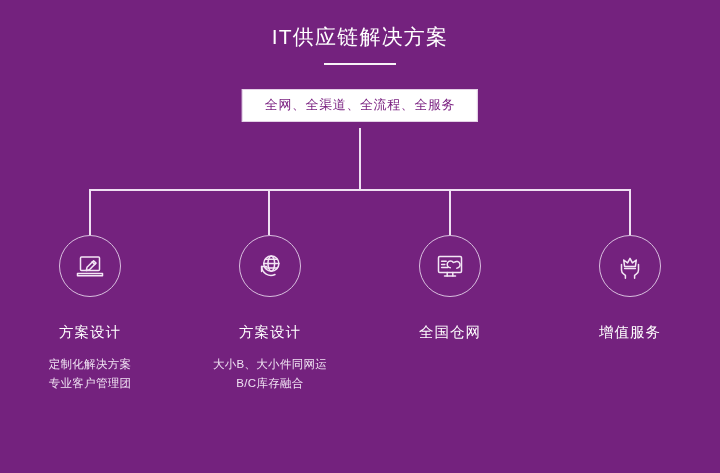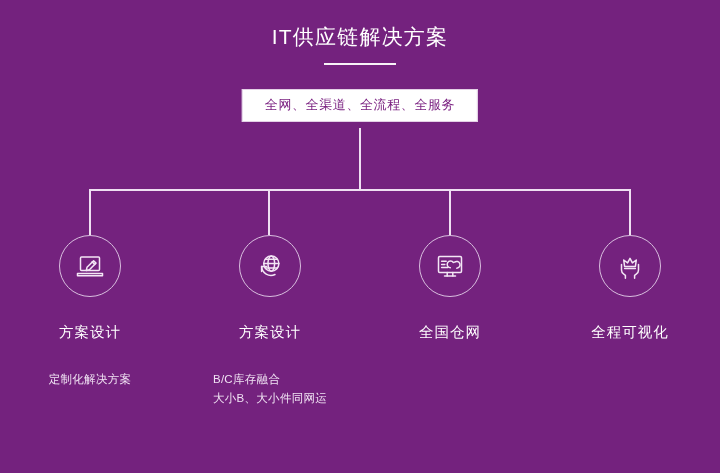--- a/index.html
+++ b/index.html
@@ -124,24 +124,25 @@
   .col-title {
     margin-top: 27px;
     color: #FFFFFF;
     font-size: 14.5px;
     letter-spacing: 1px;
     line-height: 1.2;
     text-align: center;
   }
 
   .col-desc {
-    margin-top: 29px;
+    margin-top: 14px;
     color: #F0E2F3;
     font-size: 11.5px;
     line-height: 19px;
+    text-align: center;
     letter-spacing: .3px;
     white-space: nowrap;
   }
   .col-desc .line { display: block; }
 </style>
 </head>
 <body>
 
 <div class="stage">
 
@@ -166,41 +167,42 @@
             <rect x="7.5" y="8" width="19" height="13.5" rx="1"></rect>
             <path d="M4.5 24.5 h25 v2.2 h-25 z"></path>
             <path d="M14 18.3 l6.6 -6.6 2.4 2.4 -6.6 6.6 -3.1 .7 z"></path>
             <path d="M19.2 12.9 l2.4 2.4"></path>
           </svg>
         </span>
       </div>
       <div class="col-title">方案设计</div>
       <div class="col-desc">
         <span class="line">定制化解决方案</span>
+        <span class="line">专业客户管理团</span>
       </div>
     </div>
 
     <div class="col">
       <div class="icon-circle">
         <span>
           <svg width="34" height="34" viewBox="0 0 34 34" fill="none" stroke="#F3E6F5" stroke-width="1.5" stroke-linecap="round" stroke-linejoin="round">
             <circle cx="18.3" cy="14.6" r="7.6"></circle>
             <ellipse cx="18.3" cy="14.6" rx="3.3" ry="7.6"></ellipse>
             <path d="M10.8 14.6 h15"></path>
             <path d="M12.3 10.2 h12"></path>
             <path d="M12.3 19 h12"></path>
             <path d="M8.6 17.6 a9.4 9.4 0 0 0 13.4 7.9"></path>
             <path d="M8.6 22.6 l0 -5 5 0"></path>
           </svg>
         </span>
       </div>
       <div class="col-title">方案设计</div>
       <div class="col-desc">
+        <span class="line">大小B、大小件同网运</span>
         <span class="line">B/C库存融合</span>
-        <span class="line">大小B、大小件同网运</span>
       </div>
     </div>
 
     <div class="col">
       <div class="icon-circle">
         <span>
           <svg width="34" height="34" viewBox="0 0 34 34" fill="none" stroke="#F3E6F5" stroke-width="1.5" stroke-linecap="round" stroke-linejoin="round">
             <rect x="5.5" y="7.5" width="23" height="16" rx="1.2"></rect>
             <path d="M14.2 23.5 v3.4"></path>
             <path d="M19.8 23.5 v3.4"></path>
@@ -222,17 +224,17 @@
       <div class="icon-circle">
         <span>
           <svg width="34" height="34" viewBox="0 0 34 34" fill="none" stroke="#F3E6F5" stroke-width="1.5" stroke-linecap="round" stroke-linejoin="round">
             <path d="M11.6 17.4 l-0.9 -6.4 3.9 2.9 2.4 -4.6 2.4 4.6 3.9 -2.9 -0.9 6.4 z"></path>
             <path d="M11.6 19.6 h10.8"></path>
             <path d="M8.5 15.6 v5.3 a5.2 5.2 0 0 0 2.3 4.3 l1.6 1.1 v3"></path>
             <path d="M25.5 15.6 v5.3 a5.2 5.2 0 0 1 -2.3 4.3 l-1.6 1.1 v3"></path>
           </svg>
         </span>
       </div>
-      <div class="col-title">全程可视化</div>
+      <div class="col-title">增值服务</div>
     </div>
 
   </div>
 </div>
 
 </body></html>

